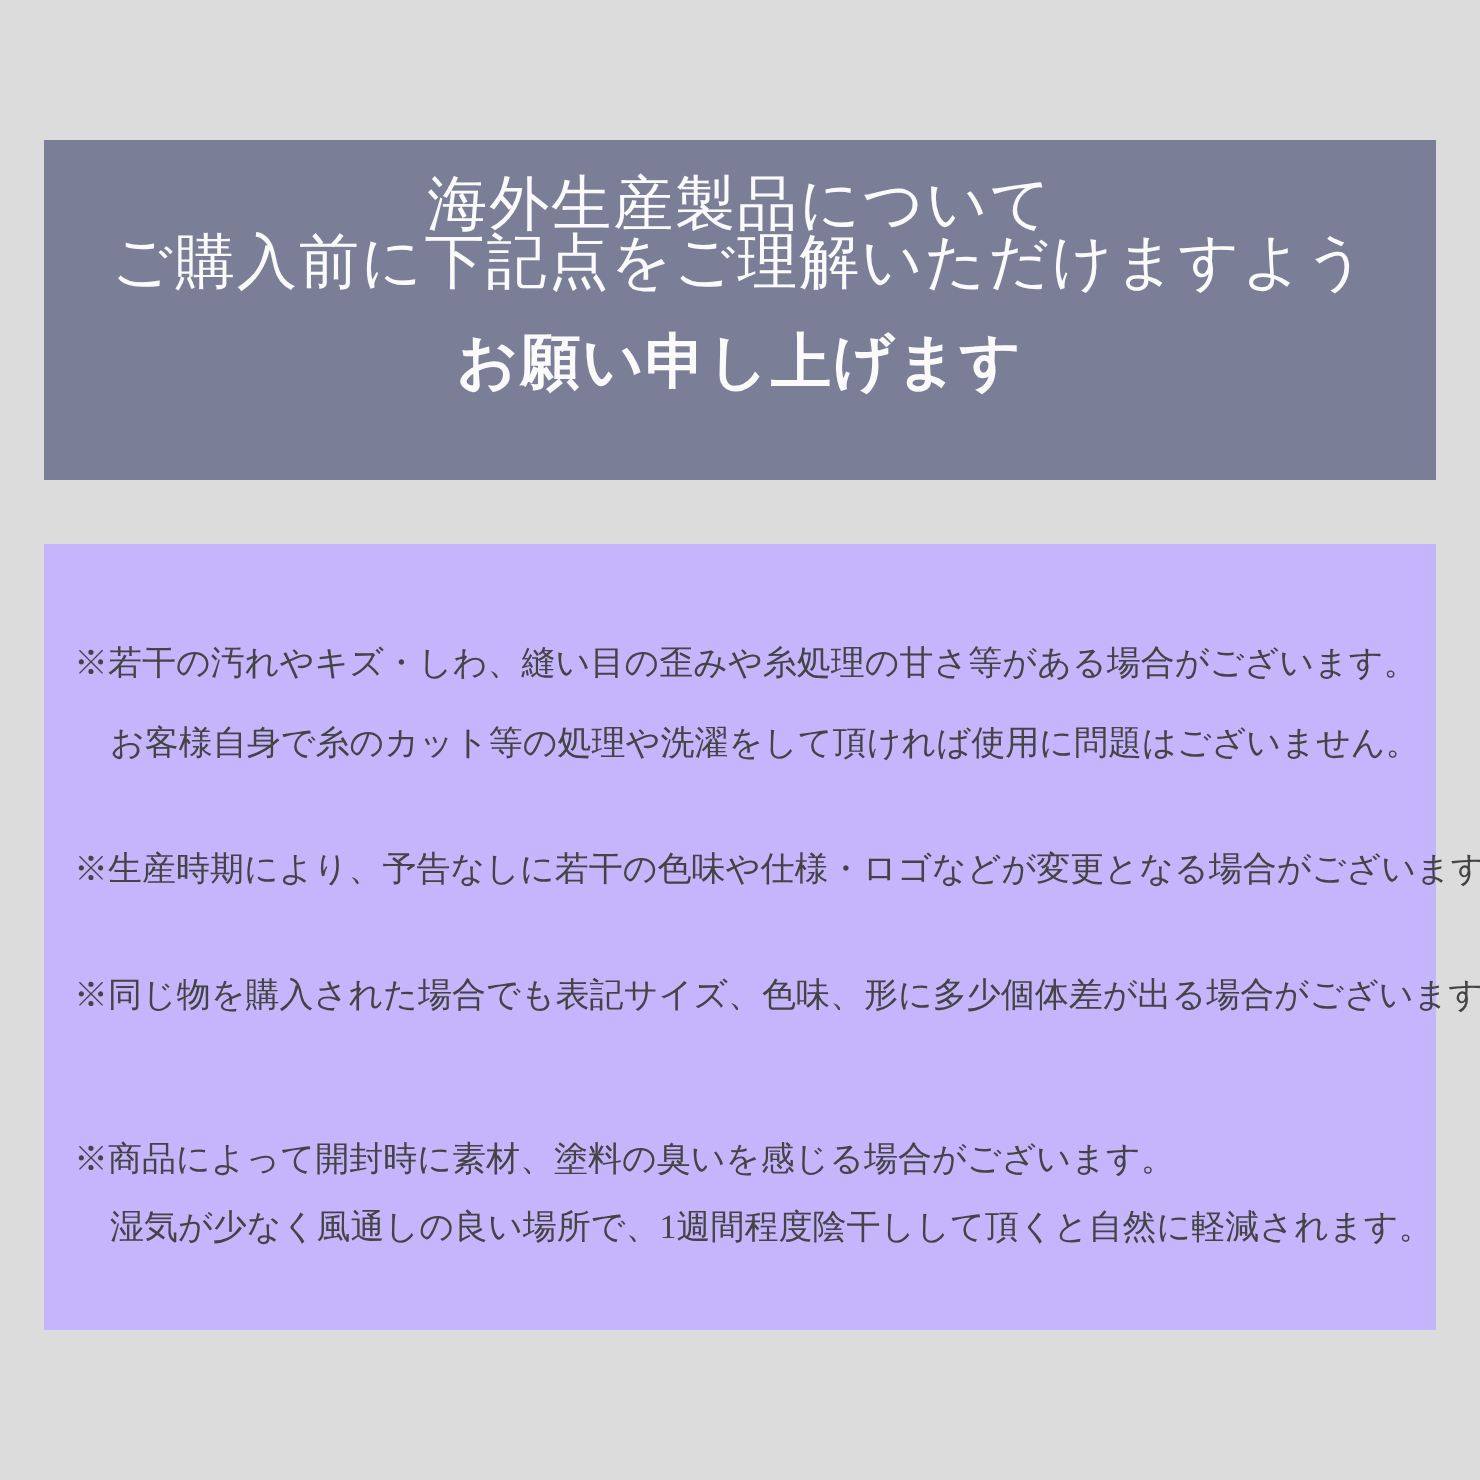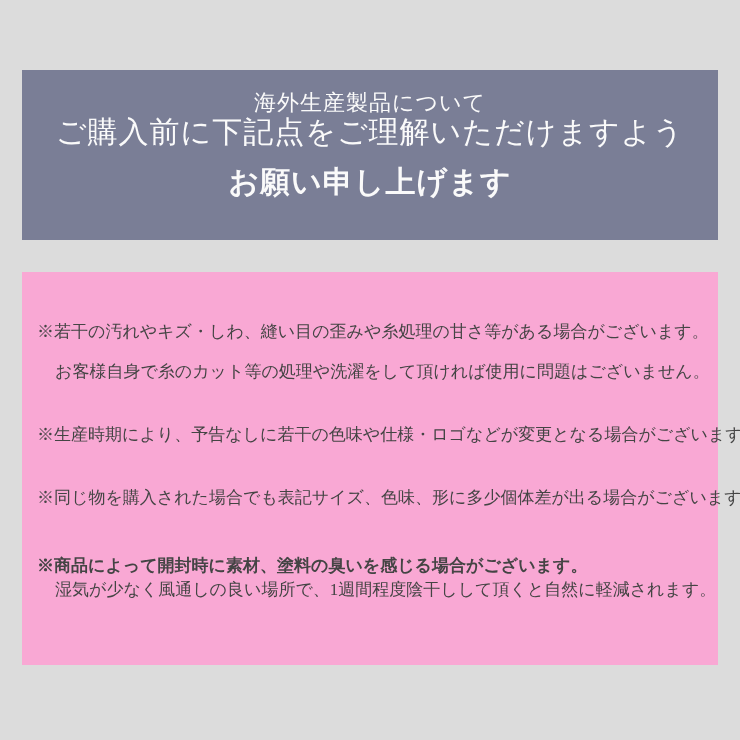--- a/index.html
+++ b/index.html
@@ -20,21 +20,21 @@
     top: 70px;
     width: 696px;
     height: 170px;
     background: #7a7e96;
     box-sizing: border-box;
     padding-top: 21px;
     text-align: center;
     color: #fafafa;
   }
   .header-subtitle {
-    font-size: 22px;
+    font-size: 30px;
     line-height: 24px;
     letter-spacing: 1px;
     font-weight: 400;
   }
   .header-title-line1 {
     font-size: 30px;
     line-height: 34px;
     letter-spacing: 1px;
     font-weight: 400;
   }
@@ -44,21 +44,21 @@
     margin-top: 16px;
     letter-spacing: 1px;
     font-weight: 700;
   }
   .notice-panel {
     position: absolute;
     left: 22px;
     top: 272px;
     width: 696px;
     height: 393px;
-    background: #f9a8d4;
+    background: #c4b5fd;
     box-sizing: border-box;
     padding: 48px 10px 0 15px;
     font-family: "Liberation Serif", "DejaVu Serif", serif;
     color: #444444;
   }
   .note-main {
     font-size: 17px;
     line-height: 24px;
     letter-spacing: 0px;
     white-space: nowrap;
@@ -66,22 +66,22 @@
   .note-sub {
     font-size: 17px;
     line-height: 24px;
     letter-spacing: 0px;
     padding-left: 18px;
     white-space: nowrap;
   }
   .mt-sub-a   { margin-top: 16px; }
   .mt-note-b  { margin-top: 39px; }
   .mt-note-c  { margin-top: 39px; }
-  .mt-note-d  { margin-top: 44px; font-weight: bold; }
-  .mt-sub-d   { }
+  .mt-note-d  { margin-top: 58px; }
+  .mt-sub-d   { margin-top: 10px; }
 </style>
 </head>
 <body>
 
 <div class="header-banner">
   <div class="header-subtitle">海外生産製品について</div>
   <div class="header-title-line1">ご購入前に下記点をご理解いただけますよう</div>
   <div class="header-title-line2">お願い申し上げます</div>
 </div>
 

